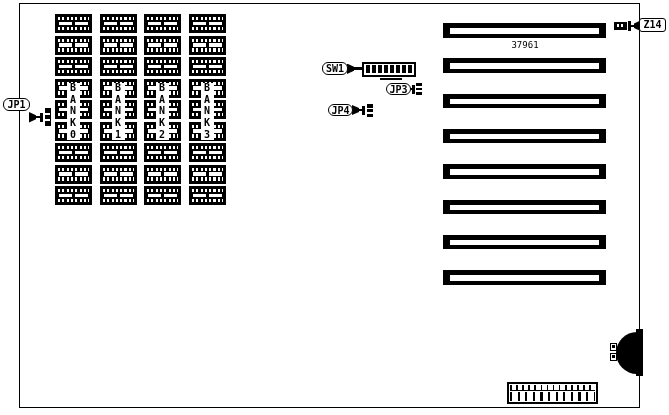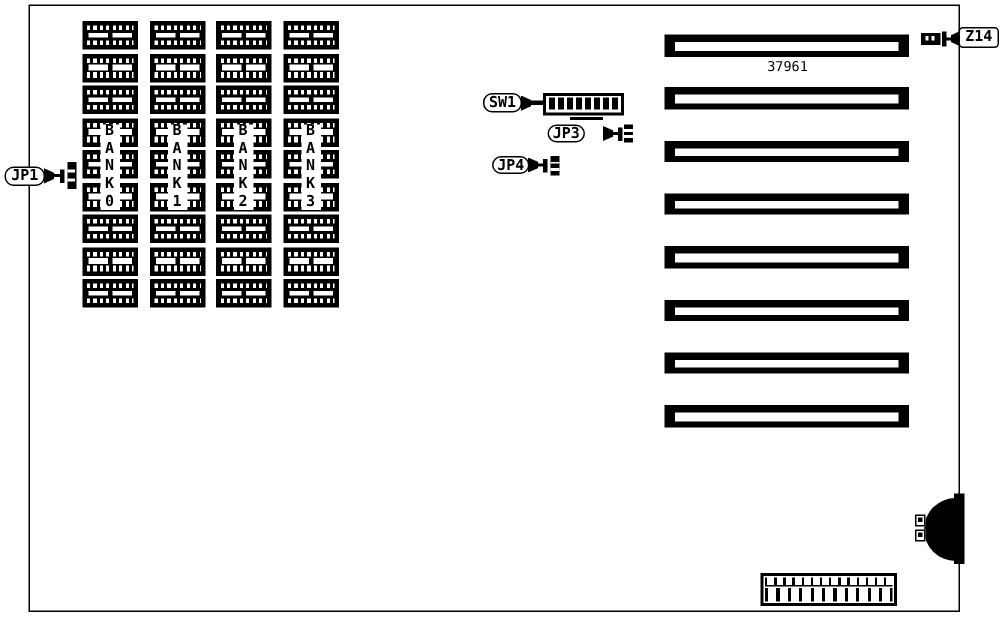--- a/index.html
+++ b/index.html
@@ -398,21 +398,21 @@
         <div class="bankstrip" style="left: 11.5px;">
           <span>B</span>
           <span>A</span>
           <span>N</span>
           <span>K</span>
           <span>3</span>
         </div>
       </div>
     </div>
 
-  <div class="callout-box" style="left:3px;top:111px;width:27px;height:12.5px;">JP1</div>
+  <div class="callout-box" style="left:3px;top:98px;width:27px;height:12.5px;">JP1</div>
   <div class="tab-r" style="left:29px;top:112px;width:7px;height:10.5px;"></div>
   <div class="blk" style="left:34px;top:115.8px;width:7px;height:2.4px;"></div>
   <div class="blk" style="left:40px;top:112.5px;width:3.4px;height:9.5px;"></div>
   <div class="jumper" style="left:44.5px;top:108px;width:6px;height:18px;">
     <i style="top:5.2px"></i>
       <i style="top:11px"></i>
   </div>
 
   <div class="callout-box" style="left:322px;top:62px;width:26px;height:13px;">SW1</div>
   <div class="tab-r" style="left:347px;top:63.5px;width:7px;height:10.5px;"></div>
@@ -422,21 +422,21 @@
       <b></b>
       <b></b>
       <b></b>
       <b></b>
       <b></b>
       <b></b>
       <b></b>
     </div>
   <div class="blk" style="left:380px;top:78px;width:22px;height:2px;"></div>
 
-  <div class="callout-box" style="left:365px;top:83px;width:25px;height:12px;">JP3</div>
+  <div class="callout-box" style="left:386px;top:83px;width:25px;height:12px;">JP3</div>
   <div class="tab-r" style="left:402px;top:84px;width:7px;height:10px;"></div>
   <div class="blk" style="left:407px;top:87.8px;width:6px;height:2.4px;"></div>
   <div class="blk" style="left:411.5px;top:84.5px;width:3.2px;height:9px;"></div>
   <div class="jumper" style="left:415.5px;top:82.5px;width:6.5px;height:12.5px;">
     <i style="top:3.4px"></i>
       <i style="top:7.4px"></i>
   </div>
 
   <div class="callout-box" style="left:328px;top:104px;width:25px;height:12px;">JP4</div>
   <div class="tab-r" style="left:352px;top:105px;width:7px;height:10px;"></div>

